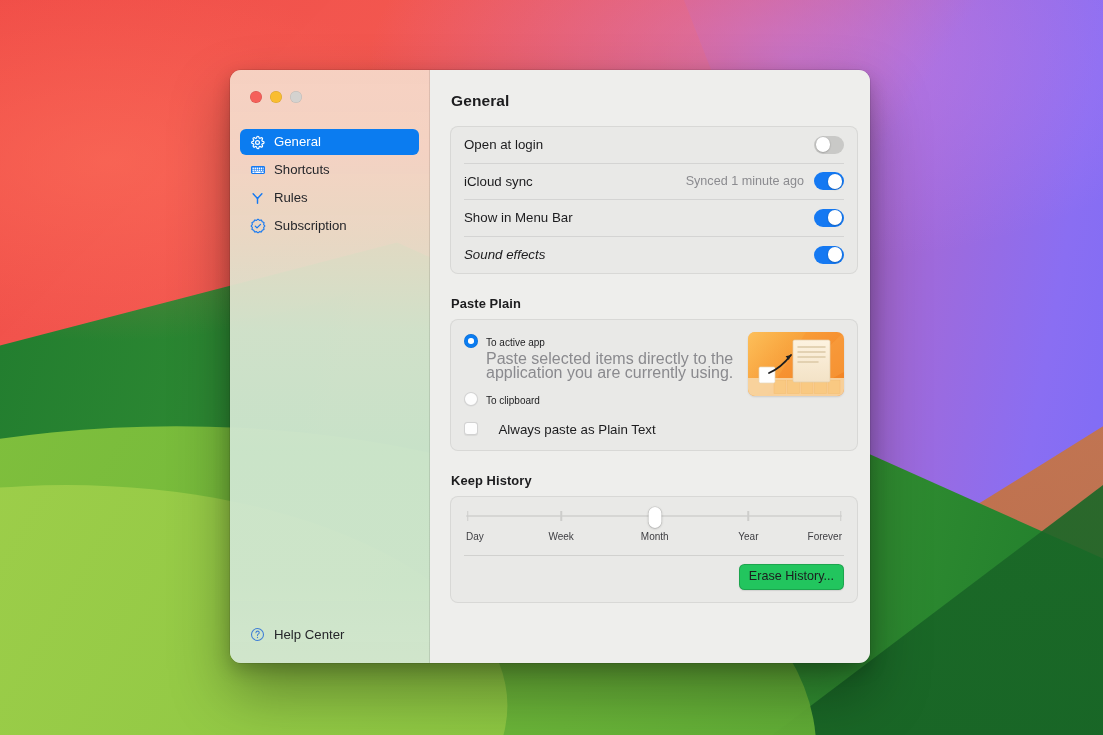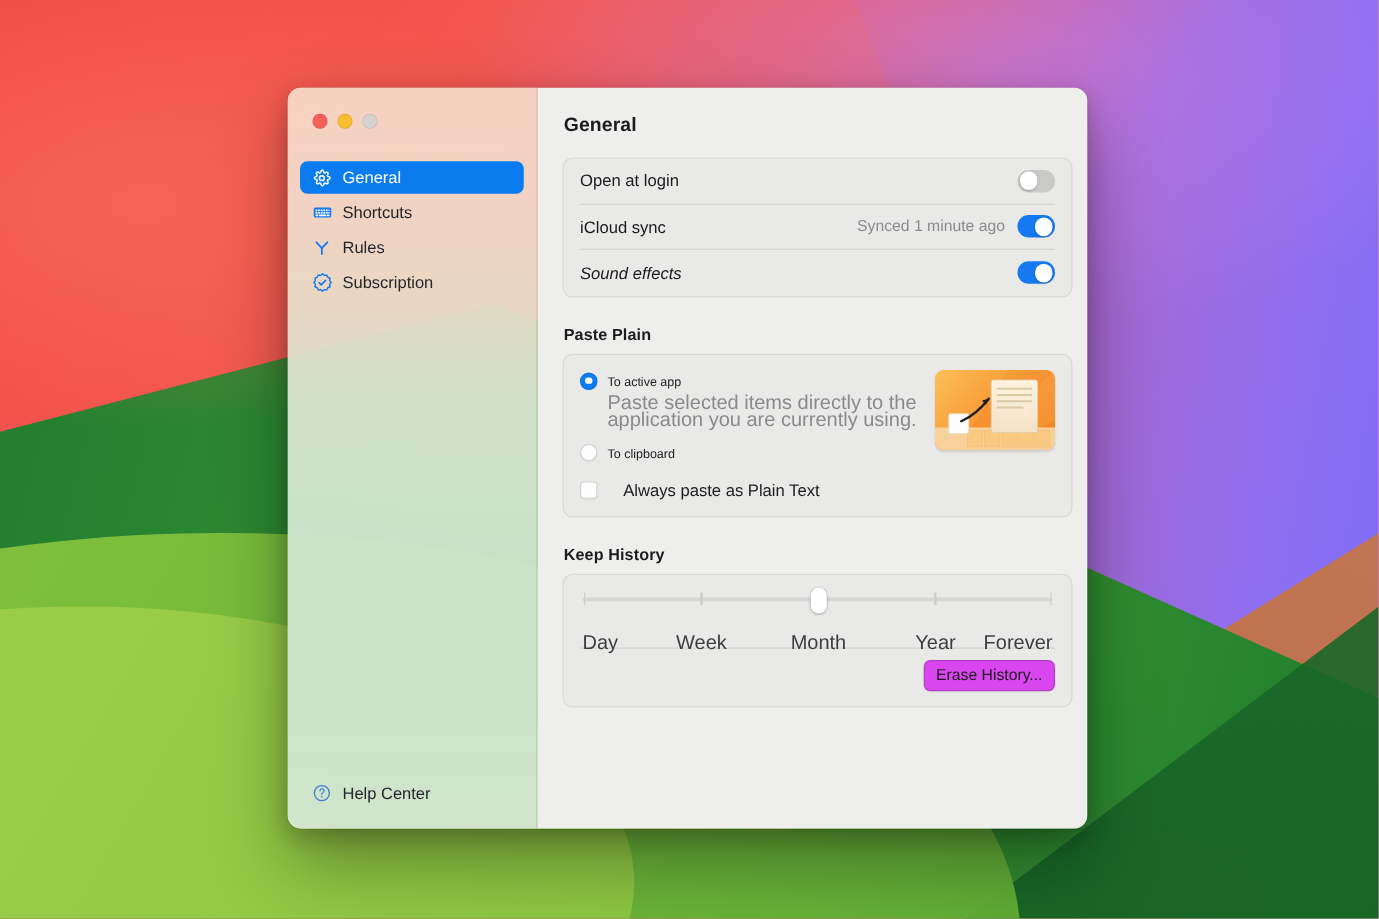--- a/index.html
+++ b/index.html
@@ -335,40 +335,40 @@
     cursor: default;
     z-index: 2;
   }
   .slider-labels {
     position: relative;
     height: 18px;
     margin-top: 6px;
   }
   .slabel {
     position: absolute;
-    font-size: 16px;
+    font-size: 10px;
     color: #3e3e42;
     white-space: nowrap;
-    top: 16px;
+    top: 4px;
   }
   .hist-divider {
     height: .5px;
     background: rgba(0,0,0,.10);
     margin: 10px 0 0 0;
   }
   .hist-actions {
     display: flex;
     justify-content: flex-end;
     padding-top: 9px;
   }
   .btn {
     font-family: inherit;
     font-size: 12.6px;
     color: #1c1c1e;
-    background: #d946ef;
+    background: #22c55e;
     border: .5px solid rgba(0,0,0,.16);
     border-radius: 5.5px;
     padding: 4px 9px 5px 9px;
     box-shadow: 0 .5px 1.2px rgba(0,0,0,.10);
     cursor: default;
     line-height: 1.15;
   }
 </style>
 </head>
 <body>
@@ -484,20 +484,26 @@
           </div>
 
           <div class="toggle-row">
             <span class="toggle-label">iCloud sync</span>
             <span class="toggle-sub">Synced 1 minute ago</span>
             <span class="switch on">
                 <span class="knob"></span>
               </span>
           </div>
 
+          <div class="toggle-row">
+            <span class="toggle-label">Show in Menu Bar</span>
+            <span class="switch on">
+                <span class="knob"></span>
+              </span>
+          </div>
 
           <div class="toggle-row">
             <span class="toggle-label">Sound effects</span>
             <span class="switch on">
                 <span class="knob"></span>
               </span>
           </div>
 
         </div>
 

